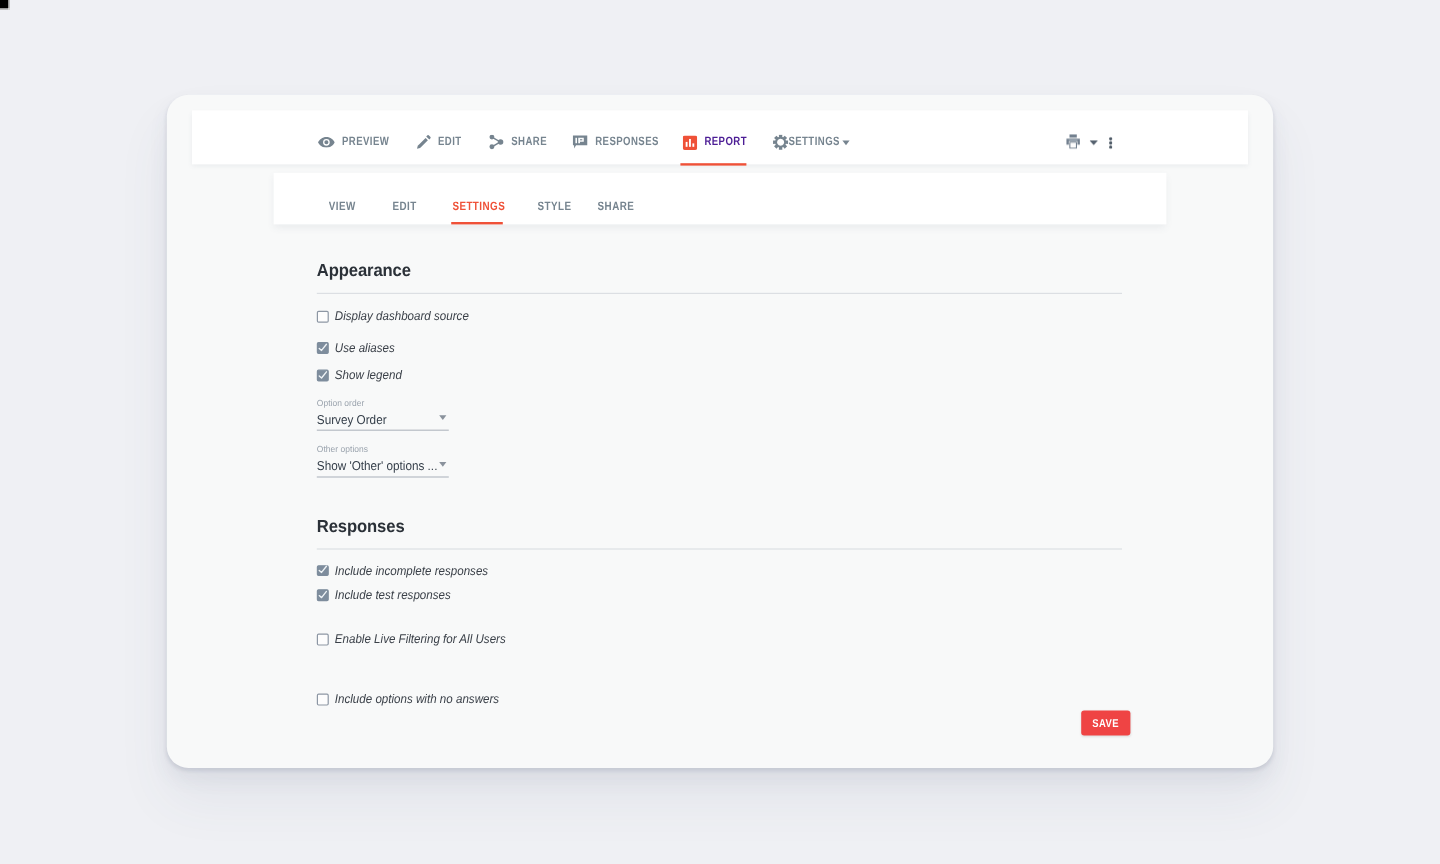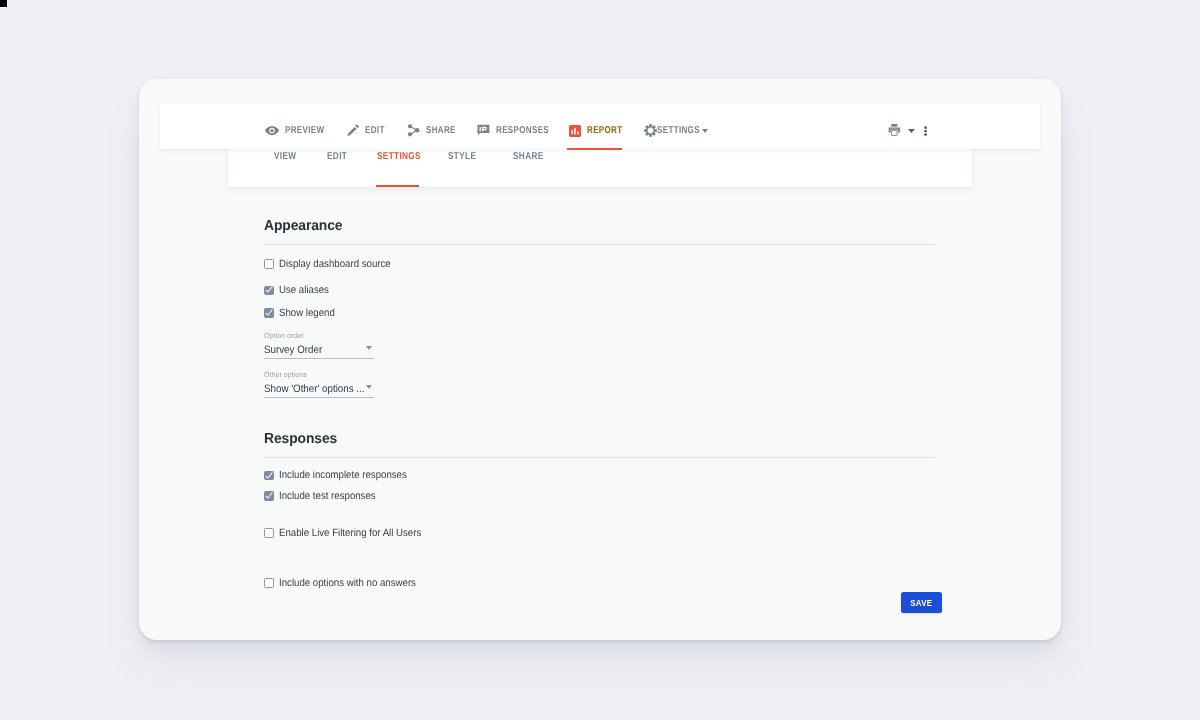--- a/index.html
+++ b/index.html
@@ -15,69 +15,69 @@
 
   
   .card {
     position:absolute; left:139px; top:79px; width:922px; height:561px;
     background:#f8f9f9; border-radius:18px;
     box-shadow:0 2px 3px rgba(70,78,110,.13), 0 9px 16px rgba(70,78,110,.07), 0 26px 44px rgba(70,78,110,.07);
   }
 
   
   .topbar {
-    position:absolute; left:160px; top:104px; width:880px; height:45px;
+    position:absolute; left:160px; top:92px; width:880px; height:45px;
     background:#ffffff; z-index:3;
     box-shadow:0 2px 4px rgba(80,90,110,.08);
   }
   .nav {
     position:absolute; left:104.6px; top:4px; height:45px;
     display:flex; align-items:center;
   }
   .navitem {
     display:flex; align-items:center; height:45px;
     color:#76848f; position:relative; margin-right:12px;
   }
   .navitem .txt {
     font-size:10px; font-weight:bold; letter-spacing:.45px;
     transform:scaleX(.80) translateZ(0); transform-origin:left center; white-space:nowrap;
   }
   .navitem .ico { display:flex; align-items:center; margin-right:6px; }
-  .navitem.active { color:#a16207; }
+  .navitem.active { color:#4c1d95; }
   .navitem.active .underline {
     position:absolute; left:-1.5px; width:55px; top:40px; height:1.8px; background:#ef5138;
   }
   .navcaret {
     width:0;height:0;border-left:3.6px solid transparent;border-right:3.6px solid transparent;
     border-top:4.2px solid #76848f;
   }
 
   .navicons { position:absolute; left:0; top:0; height:45px; width:880px; }
   .navicons .slot { position:absolute; display:flex; align-items:center; justify-content:center; }
 
   
   .tabbar {
     position:absolute; left:227.5px; top:144px; width:744px; height:43px;
     background:#ffffff; z-index:2; box-shadow:0 3px 6px rgba(80,90,110,.08);
   }
   .tabs { display:flex; align-items:center; height:43px; padding-left:46.1px; padding-top:14px; }
-  .tab { color:#76848f; height:43px; display:flex; align-items:flex-start; position:relative; margin-right:28px; }
+  .tab { color:#76848f; height:43px; display:flex; align-items:center; position:relative; margin-right:28px; }
   .tab .txt { font-size:10px; font-weight:bold; letter-spacing:.45px;
     transform:scaleX(.82) translateZ(0); transform-origin:left center; white-space:nowrap; }
   .tab.active { color:#ef5138; }
   .tab .uline { position:absolute; left:-1px; width:43px; top:34px; height:2.1px; background:#ef5138; display:none;}
   .tab.active .uline { display:block; }
 
   
   .content { position:absolute; left:264.2px; top:0; width:671px; }
   .section-title { position:absolute; font-size:14.6px; color:#2b3138; margin:0; font-weight:bold;
      letter-spacing:-.1px; transform:scaleX(.95) translateZ(0); transform-origin:left center; white-space:nowrap; }
   .rule { position:absolute; left:0; width:671px; height:1px; background:#dcdfe3; }
 
-  .checkrow { position:absolute; display:flex; align-items:center; height:10px; left:0; }
+  .checkrow { position:absolute; display:flex; align-items:flex-start; height:10px; left:0;font-style:italic; }
   .cb { width:9.6px; height:9.6px; border:1.15px solid #8d97a4; border-radius:1.5px;
         background:#fdfdfd; flex:0 0 auto; position:relative; }
   .cb.checked { background:#7e8d9d; border-color:#7e8d9d; }
   .cb.checked .tick { position:absolute; left:-1.15px; top:-1.15px; width:9.6px; height:9.6px; }
   .cb .tick { display:none; }
   .cb.checked .tick { display:block; }
   .cb.checked .tick svg { display:block; }
   .cblabel { font-size:10.5px; color:#3b4149; margin-left:5.6px; line-height:11px;
      transform:scaleX(.92) translateZ(0); transform-origin:left center; white-space:nowrap; }
 
@@ -85,21 +85,21 @@
   .field .lbl { font-size:7.4px; color:#9aa3ad; line-height:8px; letter-spacing:.05px;
      transform:scaleX(.95) translateZ(0); transform-origin:left center; white-space:nowrap; }
   .field .valrow { position:relative; border-bottom:1.1px solid #b6bcc4; height:19px; }
   .field .val { position:absolute; left:0; bottom:2px; font-size:10.7px; color:#333d48;
      white-space:nowrap; line-height:12px; transform:scaleX(.915) translateZ(0); transform-origin:left bottom; }
   .caret { position:absolute; right:2px; bottom:8px;
      width:0;height:0;border-left:3.3px solid transparent;border-right:3.3px solid transparent;
      border-top:4.2px solid #8a929c;}
 
   .savebtn { position:absolute; left:900.5px; top:591.5px; width:41px; height:21.4px;
-     background:#1d4ed8; border-radius:2.5px; color:#ffffff; font-size:9.4px; font-weight:bold;
+     background:#ef4444; border-radius:2.5px; color:#ffffff; font-size:9.4px; font-weight:bold;
      letter-spacing:.45px; display:flex;align-items:center;justify-content:center; border:none;
      font-family:"Liberation Sans", sans-serif; cursor:pointer; padding:0;
      box-shadow:0 1px 2px rgba(0,0,0,.10);}
   .savebtn span { transform:scaleX(.84) translateZ(0); display:inline-block; }
   .corner-marker { position:absolute; left:0; top:0; width:7.8px; height:7.8px;
      background:#000000; border-right:1.5px solid #ffffff; border-bottom:1.5px solid #ffffff; }
   .cursor-mark { position:absolute; left:909.5px; top:98px; width:4px; height:5px; opacity:.45; }
 </style>
 </head>
 <body>
@@ -220,21 +220,21 @@
 
     </div>
     <div class="tab" style="margin-right:24.8px">
       <span class="txt">EDIT</span>
 
     </div>
     <div class="tab active" style="margin-right:18.2px">
       <span class="txt">SETTINGS</span>
       <span class="uline"></span>
     </div>
-    <div class="tab" style="margin-right:30px">
+    <div class="tab" style="margin-right:15px">
       <span class="txt">STYLE</span>
 
     </div>
     <div class="tab" style="margin-right:28.0px">
       <span class="txt">SHARE</span>
 
     </div>
   </div>
 </div>
 

